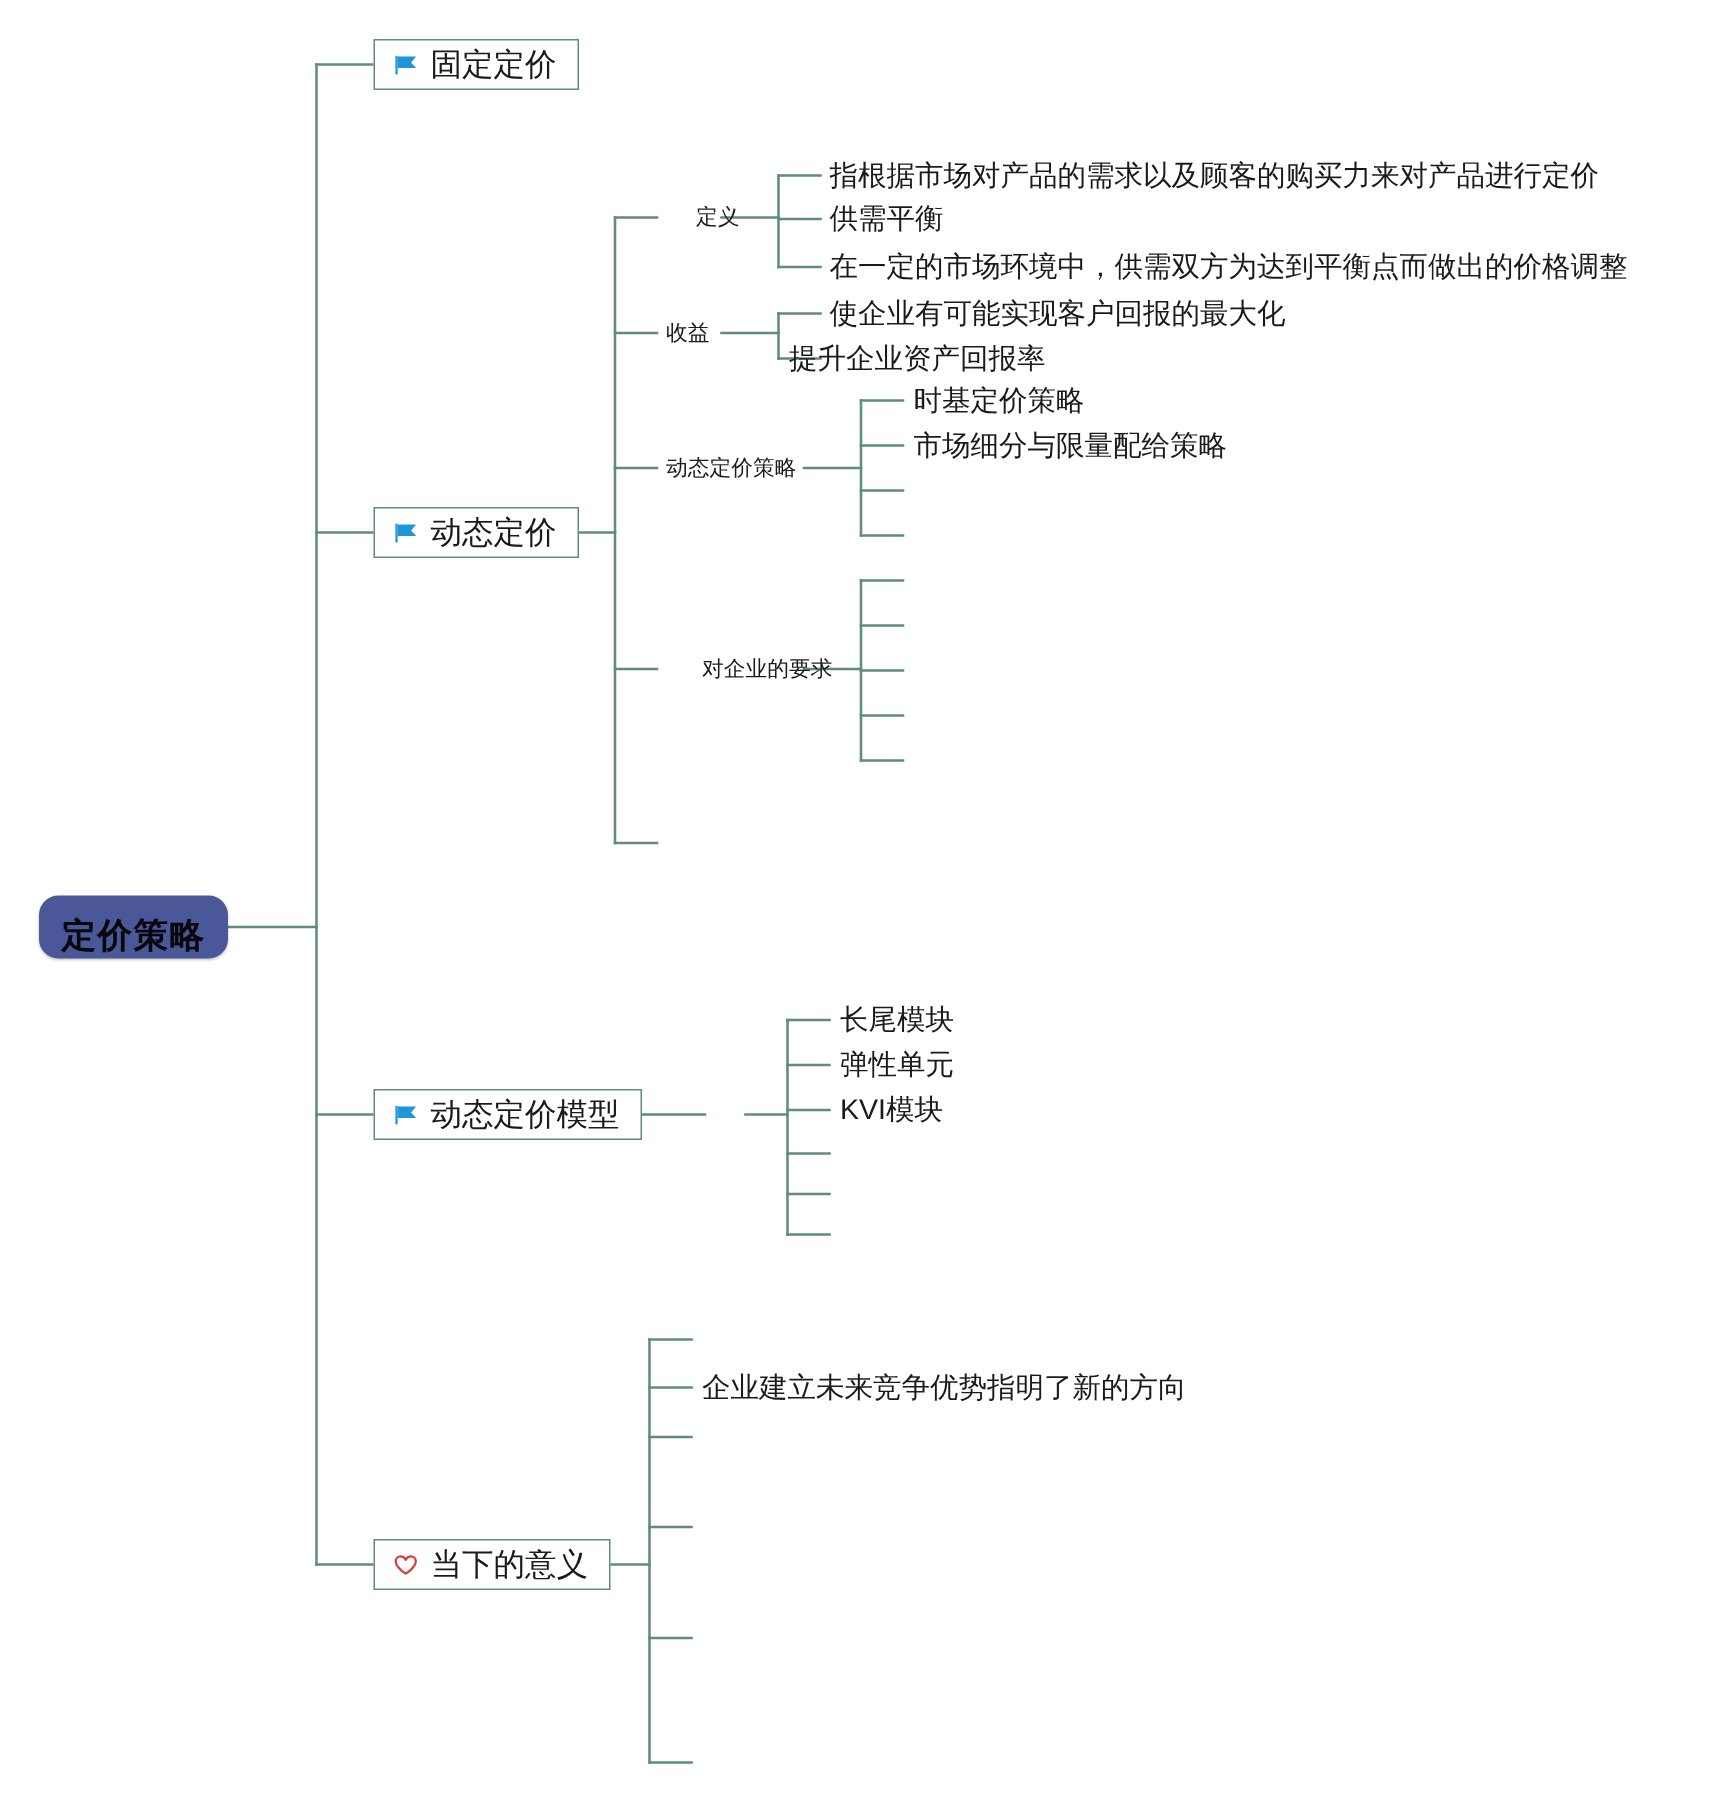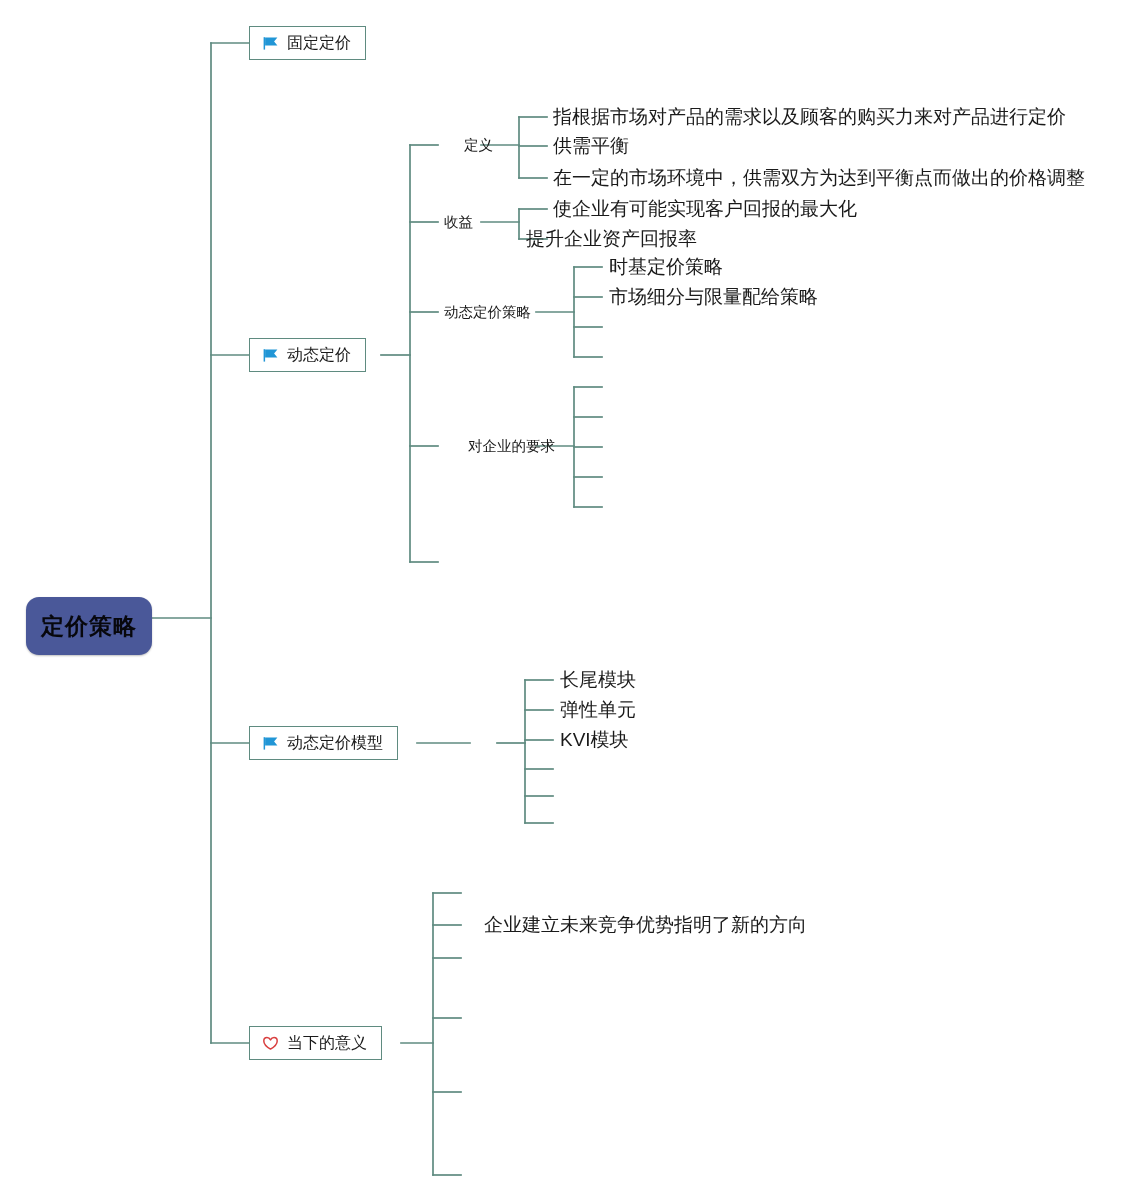--- a/index.html
+++ b/index.html
@@ -51,21 +51,21 @@
     display: flex;
     align-items: center;
     background: #ffffff;
     border: 1.4px solid #5f8b80;
     box-sizing: border-box;
     padding: 0 14px 0 11px;
     height: 34px;
   }
   .branch-label {
     color: #1a1a1a;
-    font-size: 16px;
+    font-size: 21px;
     white-space: nowrap;
     margin-left: 7px;
   }
   .node-icon {
     display: inline-flex;
     align-items: center;
     justify-content: center;
     width: 19px;
     height: 19px;
     flex: 0 0 auto;
@@ -154,21 +154,21 @@
       <path d="M433,893 V1175"></path>
       <path d="M433,893 H461"></path>
       <path d="M433,925 H461"></path>
       <path d="M433,958 H461"></path>
       <path d="M433,1018 H461"></path>
       <path d="M433,1092 H461"></path>
       <path d="M433,1175 H461"></path>
     </g>
   </svg>
 
-  <div class="root-node" style="left:26px; top:597px; width:126px; height:58px;">
+  <div class="root-node" style="left:26px; top:597px; width:126px; height:42px;align-items:flex-end;">
     <span class="root-label">定价策略</span>
   </div>
 
   <div class="branch-node" style="left:249px; top:26px;">
     <span class="node-icon">
       <svg width="19" height="19" viewBox="0 0 19 19" xmlns="http://www.w3.org/2000/svg">
         <rect x="2.6" y="3.2" width="1.5" height="12.4" fill="#2196d6"></rect>
         <path d="M4.1,3.6 H16.4 L13.1,7.6 L16.4,11.4 H4.1 Z" fill="#2196d6"></path>
       </svg>
     </span>
@@ -228,19 +228,19 @@
   <div class="leaf-label" style="left:609px; top:477px;"></div>
   <div class="leaf-label" style="left:609px; top:507px;"></div>
 
   <div class="leaf-label" style="left:560px; top:680px;">长尾模块</div>
   <div class="leaf-label" style="left:560px; top:710px;">弹性单元</div>
   <div class="leaf-label" style="left:560px; top:740px;">KVI模块</div>
   <div class="leaf-label" style="left:560px; top:769px;"></div>
   <div class="leaf-label" style="left:560px; top:796px;"></div>
   <div class="leaf-label" style="left:560px; top:823px;"></div>
 
-  <div class="leaf-label" style="left:484px; top:925px;">企业建立未来竞争优势指明了新的方向</div>
+  <div class="leaf-label" style="left:468px; top:925px;">企业建立未来竞争优势指明了新的方向</div>
   <div class="leaf-label" style="left:468px; top:958px;"></div>
   <div class="leaf-label" style="left:468px; top:1018px;"></div>
   <div class="leaf-label" style="left:468px; top:1092px;"></div>
   <div class="leaf-label" style="left:468px; top:1175px;"></div>
 
 </div>
 
 </body></html>

